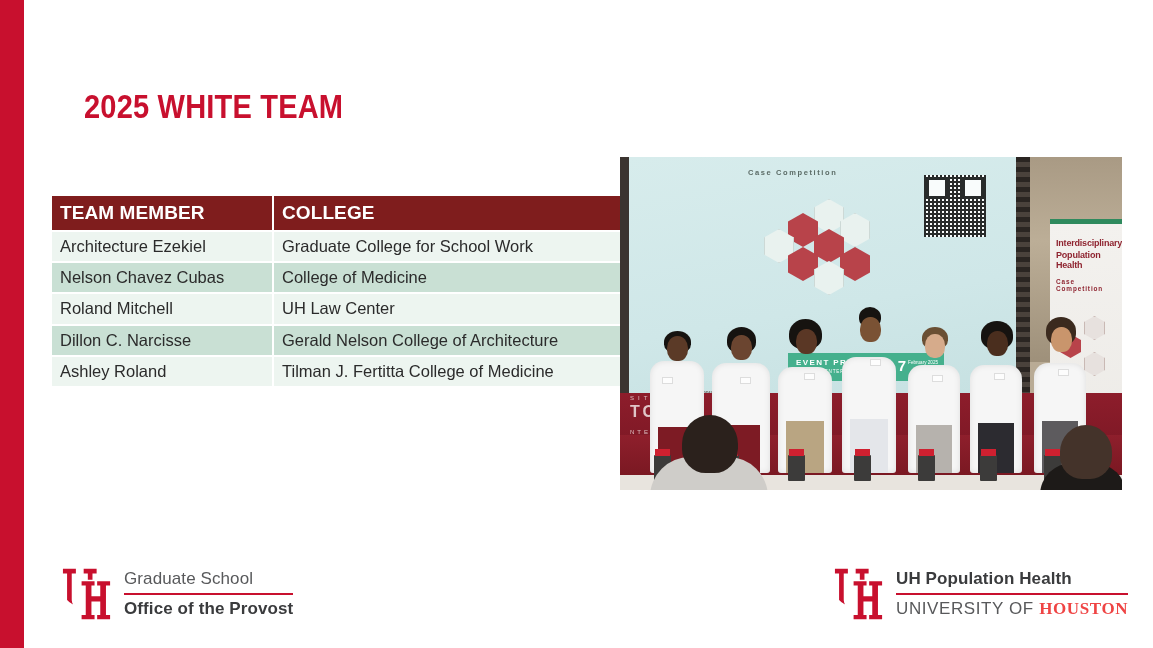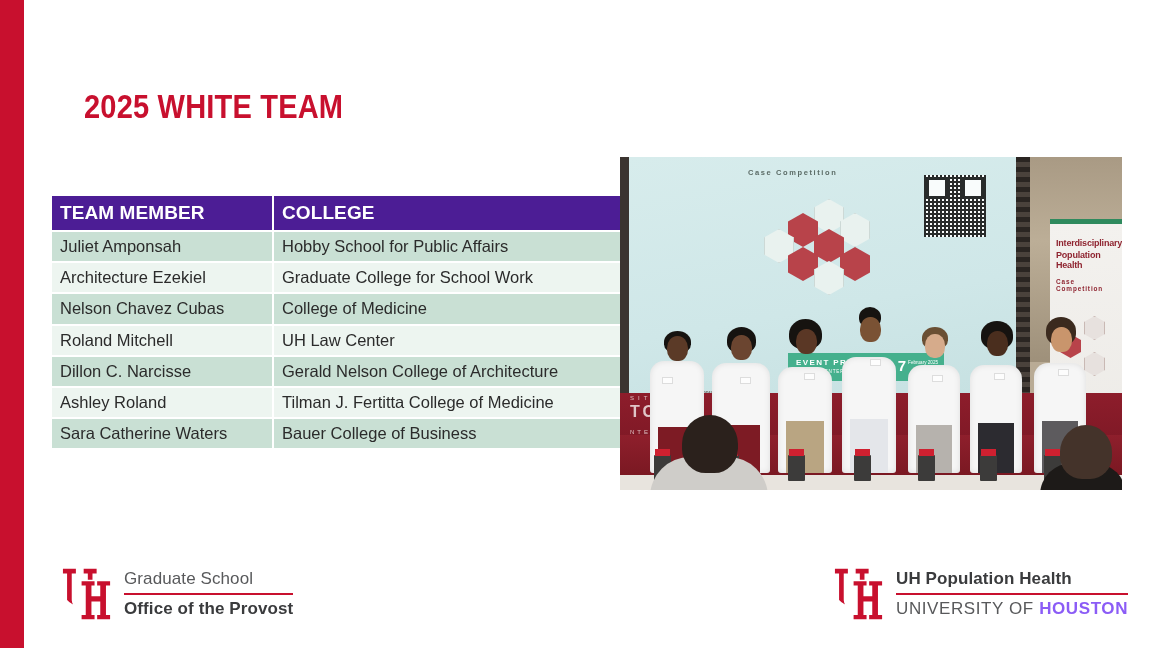--- a/index.html
+++ b/index.html
@@ -42,21 +42,21 @@
   .team-table th, .team-table td {
     padding: 4px 8px 5px 8px;
     text-align: left;
     vertical-align: middle;
     border-bottom: 2px solid #ffffff;
     border-right: 2px solid #ffffff;
     line-height: 1.22;
   }
   .team-table th:last-child, .team-table td:last-child { border-right: none; }
   .team-table thead th {
-    background: #4c1d95;
+    background: #7f1d1d;
     color: #ffffff;
     font-size: 19px;
     font-weight: bold;
     letter-spacing: 0.1px;
     padding-top: 5px; padding-bottom: 6px;
     font-family: "Liberation Sans Narrow", "Liberation Sans", sans-serif;
     transform: scaleX(1);
   }
   .team-table tbody td {
     font-size: 16.5px;
@@ -181,66 +181,58 @@
 
   .uh-mark { position:relative; width:52px; height:56px; flex:0 0 auto; }
   .uh-mark svg { display:block; width:52px; height:56px; }
 
   .logo-text { position:relative; }
   .logo-line1 { font-size:17px; color:#58595B; letter-spacing:.1px; line-height:1.28; }
   .logo-line1.bold { font-weight:bold; color:#3a3b3d; }
   .logo-rule { height:1.6px; background:#C8102E; margin:3px 0 3px 0; }
   .logo-line2 { font-size:17px; font-weight:bold; color:#3a3b3d; letter-spacing:.1px; line-height:1.28; }
   .logo-line2.thin { font-weight:normal; color:#58595B; letter-spacing:.6px; }
-  .logo-line2 .hou { color:#8b5cf6; font-weight:bold; }
+  .logo-line2 .hou { color:#ef4444; font-weight:bold;font-family:Liberation Serif, serif; }
 </style>
 </head>
 <body>
 
 <div class="slide">
 
   <div class="accent-bar"></div>
 
   <div class="slide-title">2025 WHITE TEAM</div>
 
   <table class="team-table">
     <thead>
       <tr>
         <th class="col-member">TEAM MEMBER</th>
         <th class="col-college">COLLEGE</th>
       </tr>
     </thead>
     <tbody>
-      <tr>
-        <td>Juliet Amponsah</td>
-        <td>Hobby School for Public Affairs</td>
-      </tr>
       <tr class="alt">
         <td>Architecture Ezekiel</td>
         <td>Graduate College for School Work</td>
       </tr>
       <tr>
         <td>Nelson Chavez Cubas</td>
         <td>College of Medicine</td>
       </tr>
       <tr class="alt">
         <td>Roland Mitchell</td>
         <td>UH Law Center</td>
       </tr>
       <tr>
         <td>Dillon C. Narcisse</td>
         <td>Gerald Nelson College of Architecture</td>
       </tr>
       <tr class="alt">
         <td>Ashley Roland</td>
         <td>Tilman J. Fertitta College of Medicine</td>
-      </tr>
-      <tr>
-        <td>Sara Catherine Waters</td>
-        <td>Bauer College of Business</td>
       </tr>
     </tbody>
   </table>
 
   <div class="photo">
     <div class="photo-inner">
 
       <div class="wall-top"></div>
       <div class="wall-right"></div>
       <div class="wall-right-2"></div>

